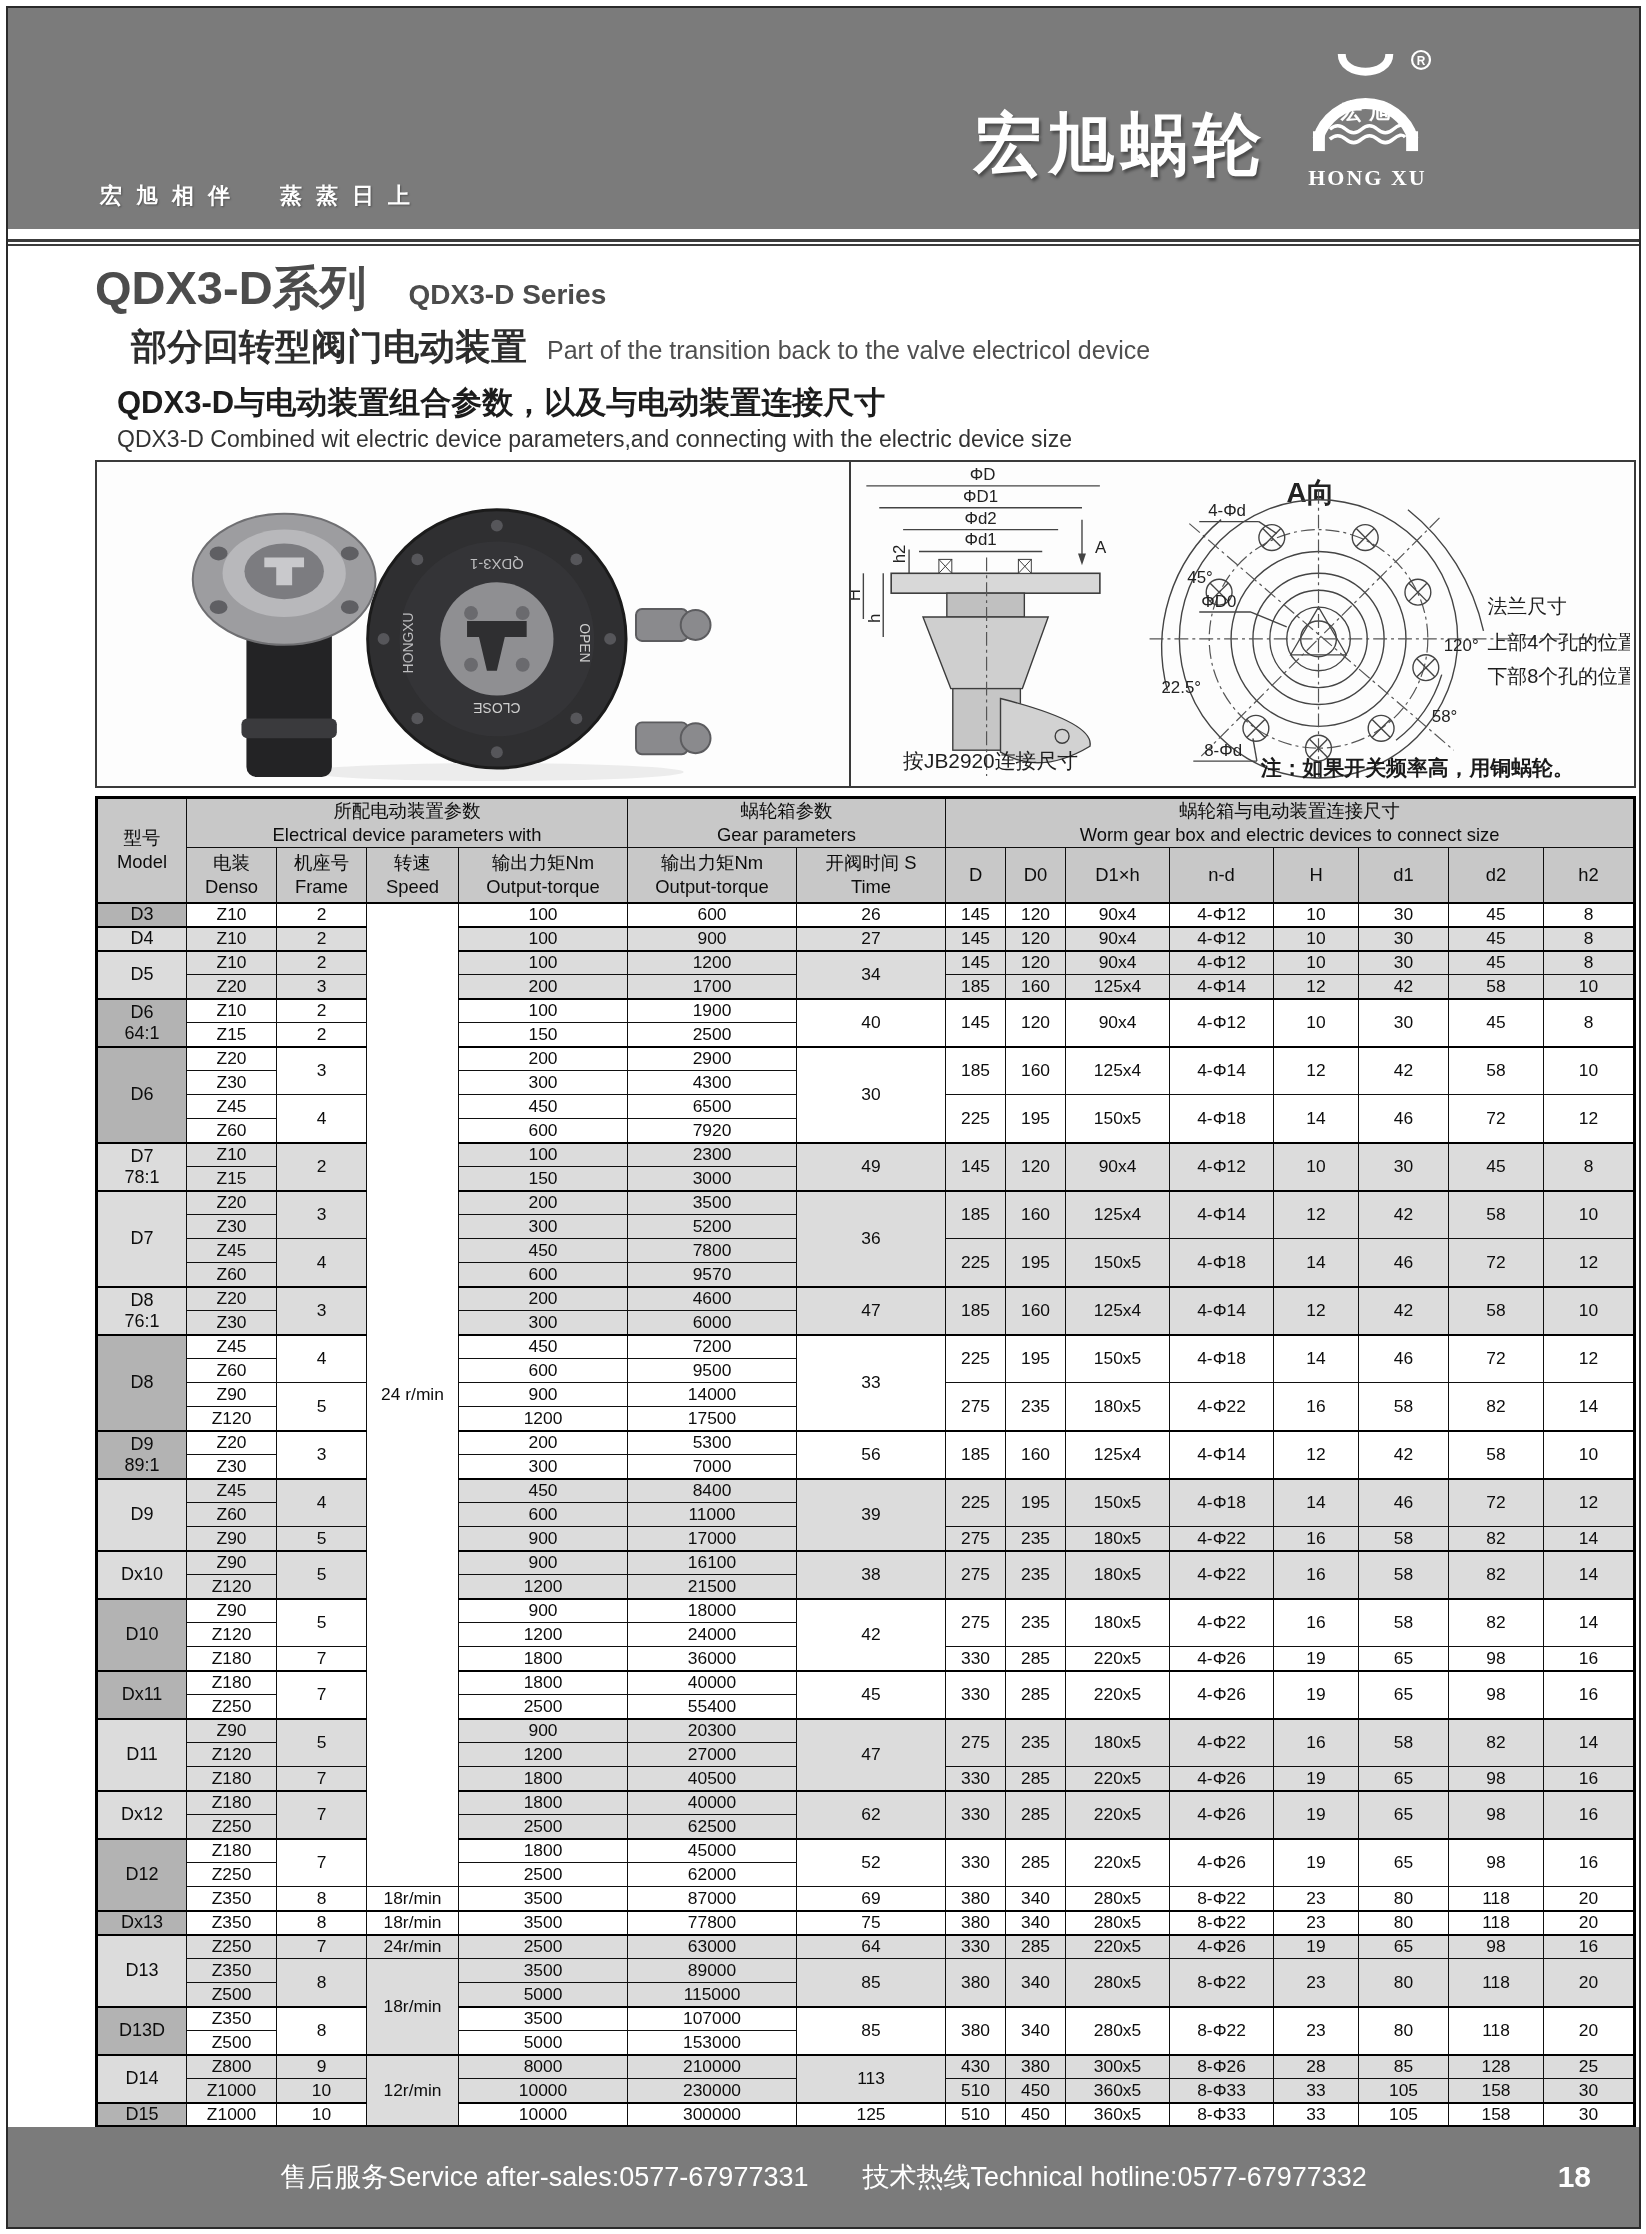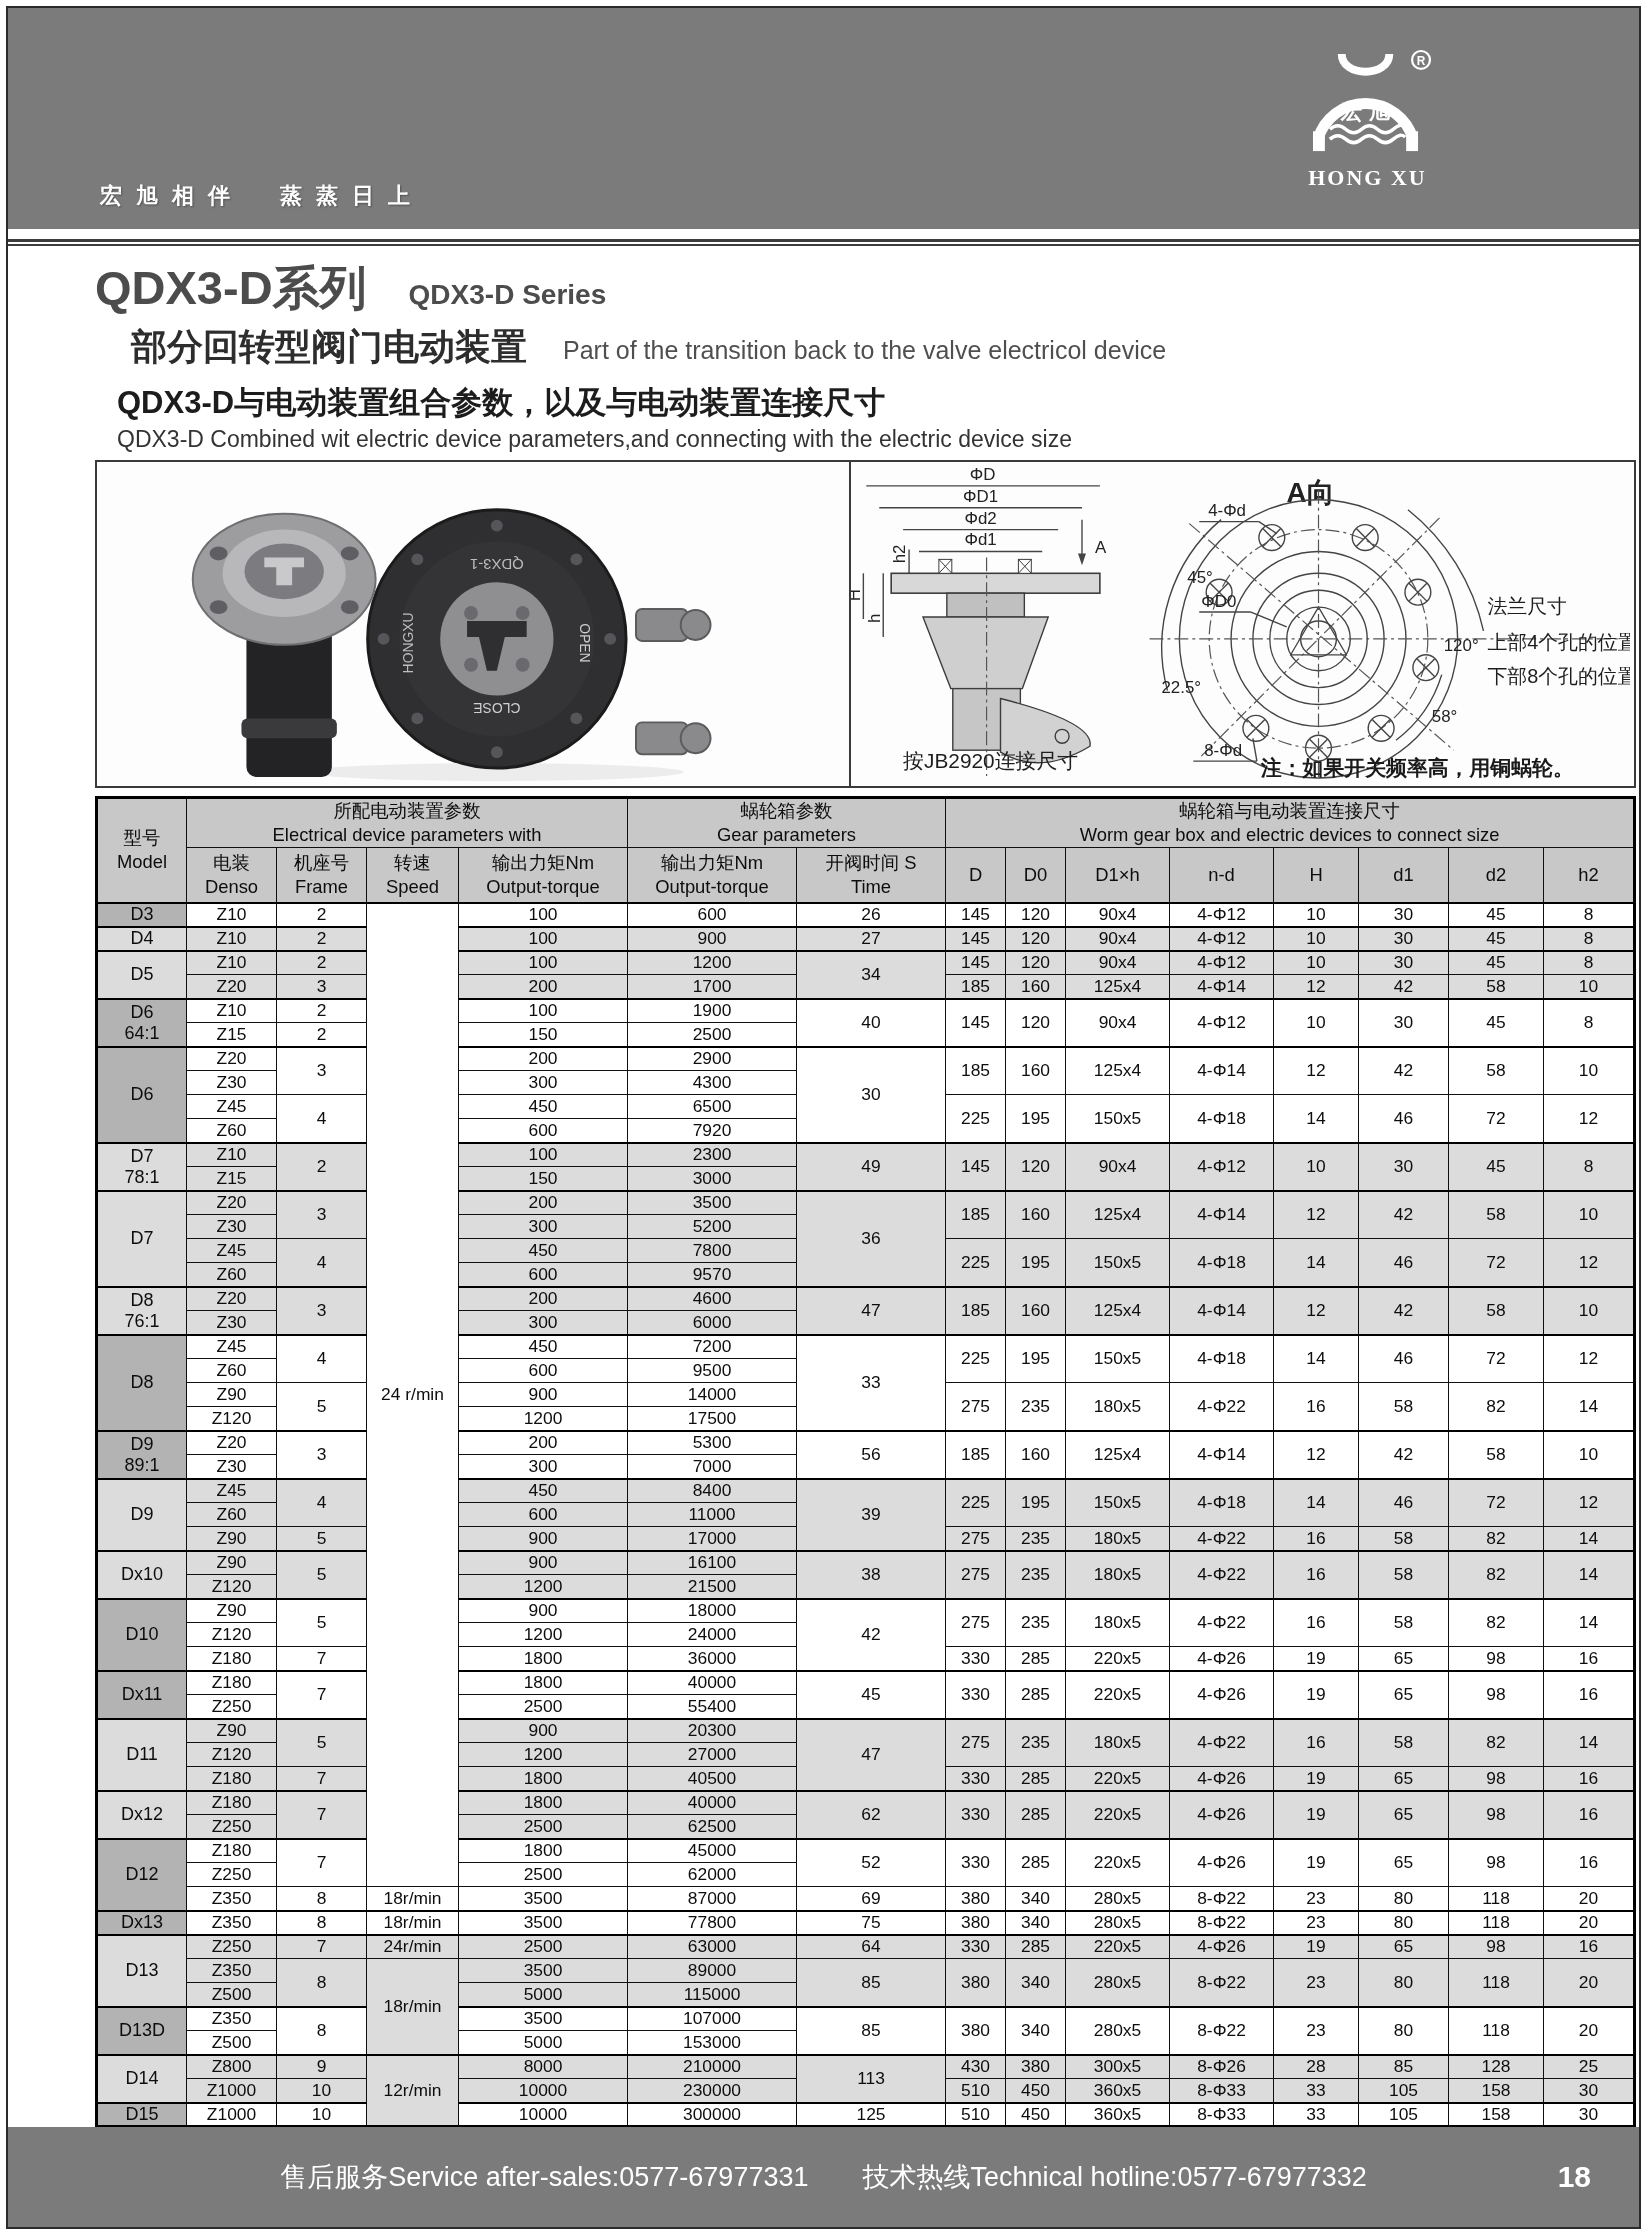--- a/index.html
+++ b/index.html
@@ -11,21 +11,21 @@
            font-weight:bold;font-size:22px;letter-spacing:14px;text-shadow:1px 1px 2px rgba(0,0,0,.35);}
   .brand{position:absolute;right:373px;top:92px;color:#fff;font-weight:bold;font-size:68px;
          letter-spacing:5px;text-shadow:2px 3px 3px rgba(0,0,0,.4);}
   .logo{position:absolute;right:197px;top:40px;width:149px;text-align:center;color:#fff;}
   .logo-en{font-family:"Liberation Serif",serif;font-weight:bold;font-size:22px;letter-spacing:2px;margin-top:2px;}
   .rule{position:absolute;left:8px;right:8px;top:239px;height:2px;
         border-top:3px solid #3c3c3c;border-bottom:2px solid #3c3c3c;}
   .t-series{position:absolute;left:95px;top:257px;font-size:47px;font-weight:600;color:#4c4c4c;text-align:right;}
   .t-series-en{font-size:28px;font-weight:600;color:#4c4c4c;margin-left:42px;}
   .t-sub{position:absolute;left:131px;top:323px;font-size:36px;font-weight:bold;color:#2d2d2d;}
-  .t-sub-en{font-size:25px;font-weight:normal;color:#4f4f4f;margin-left:36px;}
+  .t-sub-en{font-size:25px;font-weight:normal;color:#4f4f4f;margin-left:20px;}
   .t-combo{position:absolute;left:117px;top:382px;font-size:31px;font-weight:bold;color:#1c1c1c;}
   .t-combo-en{position:absolute;left:117px;top:426px;font-size:23px;color:#333;}
   .imgbox{position:absolute;top:460px;height:324px;border:2px solid #3a3a3a;background:#fdfdfd;}
   .imgbox.left{left:95px;width:758px;}
   .imgbox.right{left:849px;width:783px;}
   .imgbox svg{display:block;}
   
   .spec-table{position:absolute;left:95px;top:796px;border-collapse:collapse;table-layout:fixed;
               width:1535px;border:3px solid #000;background:#fff;}
   .spec-table th,.spec-table td{border:1.6px solid #0f0f0f;padding:0;text-align:center;vertical-align:middle;
@@ -45,20 +45,21 @@
   .dline{stroke:#444;stroke-width:1.4;fill:none;}
   .cline{stroke:#555;stroke-width:1.2;fill:none;stroke-dasharray:14 4 3 4;}
   .dtxt{font-family:"Liberation Sans",sans-serif;font-size:17px;fill:#222;}
 </style>
 </head>
 <body>
 
 <div class="page">
   <div class="band-top">
     <div class="tagline">宏旭相伴　蒸蒸日上</div>
+    <div class="brand">宏旭蜗轮</div>
     <div class="logo">
       <svg width="127" height="111" viewBox="0 0 128 112">
         <path d="M38,6 C38,30 86,30 86,6" fill="none" stroke="#fff" stroke-width="8"></path>
         <path d="M14,92 A50,50 0 0 1 110,92" fill="none" stroke="#fff" stroke-width="11"></path>
         <rect x="9" y="84" width="12" height="20" fill="#fff"></rect>
         <rect x="103" y="84" width="12" height="20" fill="#fff"></rect>
         <text x="62" y="72" text-anchor="middle" font-size="22" font-weight="bold" fill="#fff">宏 旭</text>
         <path d="M26,82 q8,-7 16,0 q8,7 16,0 q8,-7 16,0 q8,7 16,0 q8,-7 12,-2" fill="none" stroke="#fff" stroke-width="3.5"></path>
         <path d="M26,92 q8,-7 16,0 q8,7 16,0 q8,-7 16,0 q8,7 16,0 q8,-7 12,-2" fill="none" stroke="#fff" stroke-width="3.5"></path>
         <circle cx="118" cy="12" r="9" fill="none" stroke="#fff" stroke-width="2.2"></circle>

